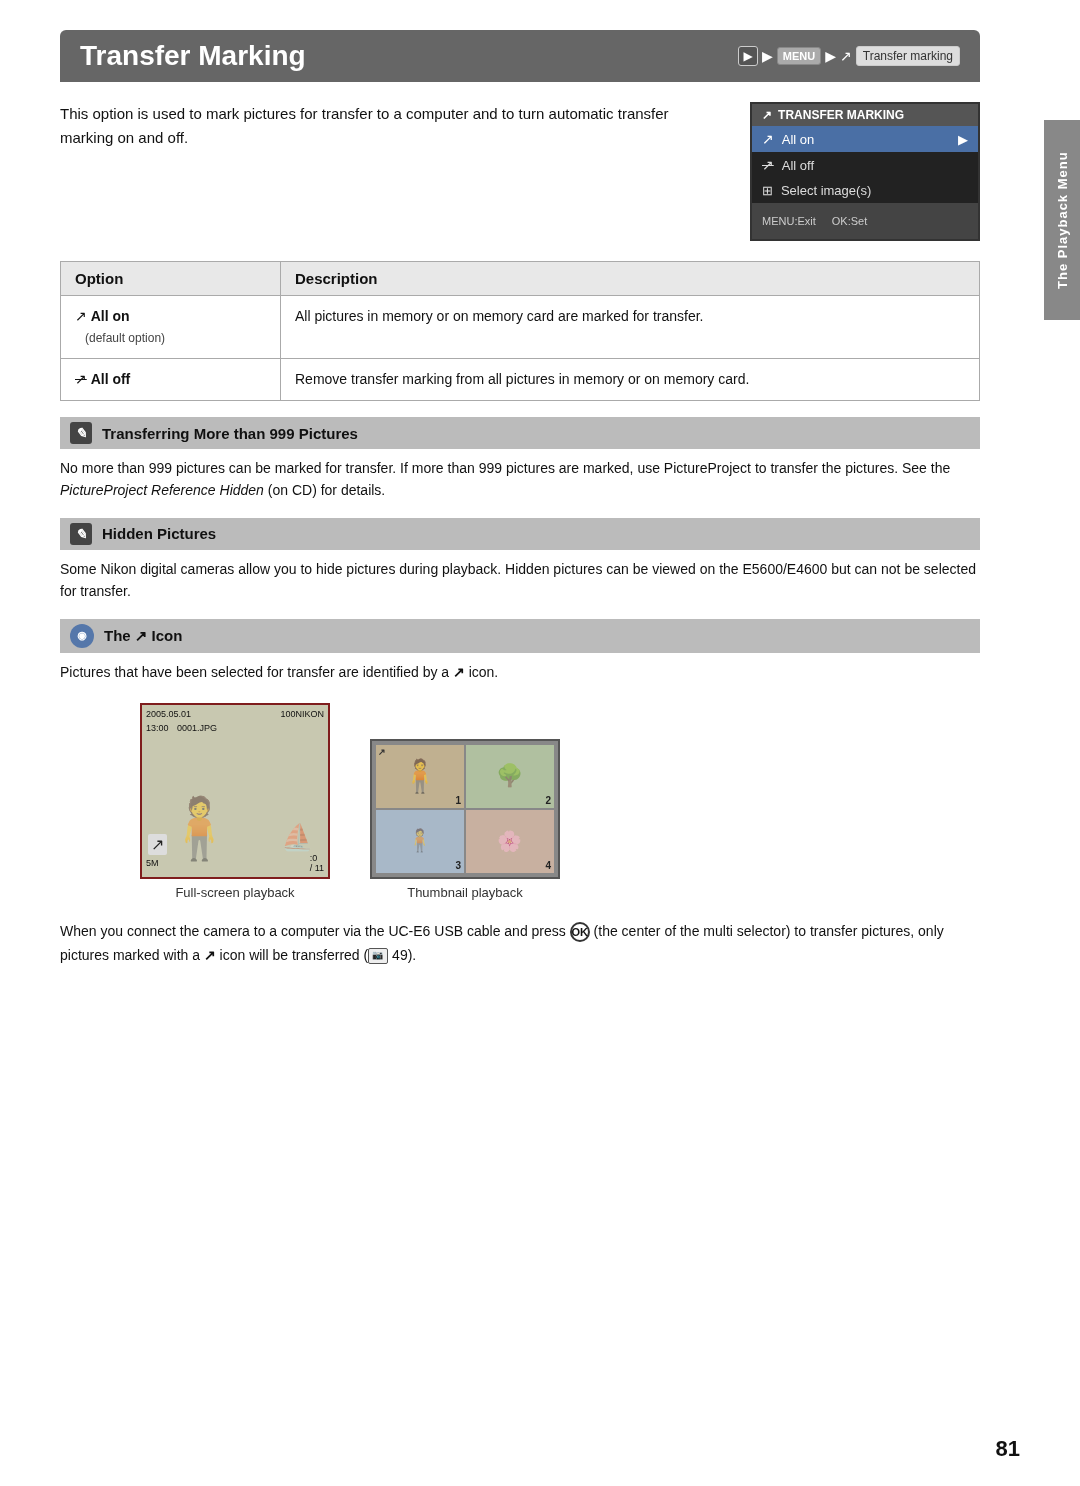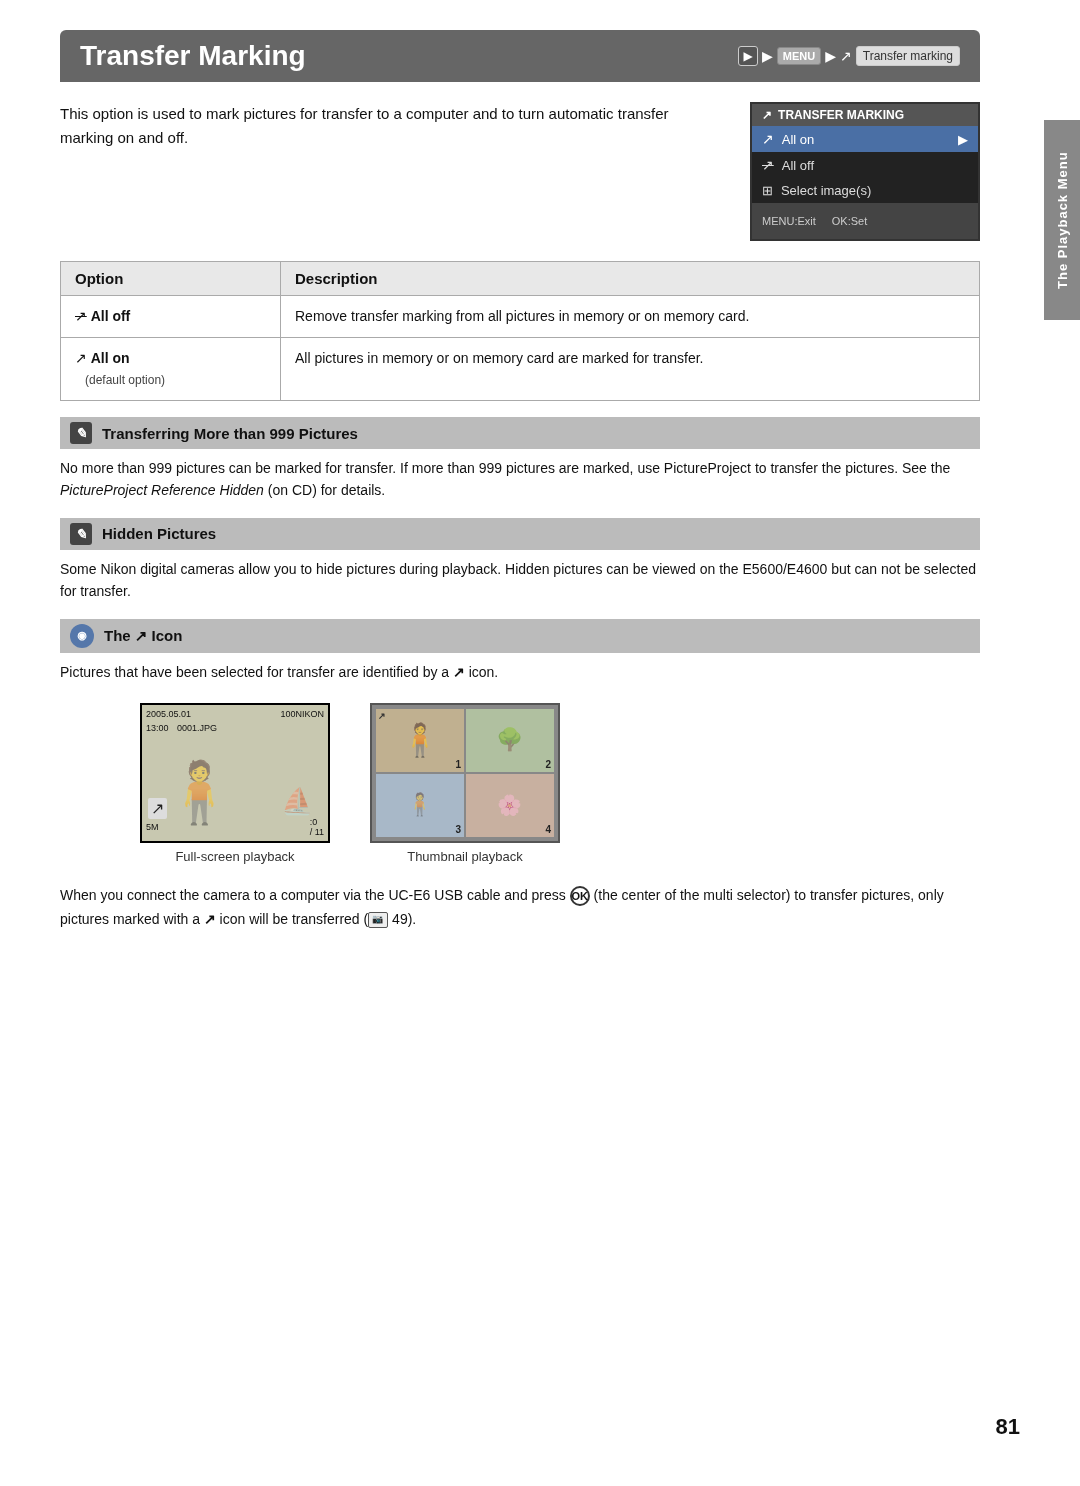--- a/index.html
+++ b/index.html
@@ -30,21 +30,21 @@
       letter-spacing: 1px;
       height: 200px;
       display: flex;
       align-items: center;
       justify-content: center;
     }
 
     
     .page-number {
       position: absolute;
-      bottom: 46px;
+      bottom: 24px;
       right: 60px;
       font-size: 22px;
       font-weight: bold;
     }
 
     .main-content {
       padding: 30px 60px 80px 60px;
       padding-right: 100px;
     }
 
@@ -236,22 +236,22 @@
       gap: 6px;
     }
     .image-caption {
       font-size: 13px;
       color: #333;
     }
 
     
     .cam-screen {
       width: 190px;
-      height: 140px;
-      border: 2px solid #000000;
+      height: 176px;
+      border: 2px solid #7f1d1d;
       background: #c8c8b0;
       position: relative;
       overflow: hidden;
     }
     .cam-screen-info {
       position: absolute;
       top: 4px;
       left: 4px;
       right: 4px;
       font-size: 9px;
@@ -393,32 +393,32 @@
   <table class="options-table">
     <thead>
       <tr>
         <th style="width:220px;">Option</th>
         <th>Description</th>
       </tr>
     </thead>
     <tbody>
       <tr>
         <td>
-          <span style="font-size:14px; text-decoration:line-through;">↗</span>
-          <span class="option-name"> <strong>All off</strong></span>
-        </td>
-        <td>Remove transfer marking from all pictures in memory or on memory card.</td>
-      </tr>
-      <tr>
-        <td>
           <span style="font-size:14px;">↗</span>
           <span class="option-name"> <strong>All on</strong></span><br>
           <span class="option-sub">&nbsp;&nbsp;&nbsp;(default option)</span>
         </td>
         <td>All pictures in memory or on memory card are marked for transfer.</td>
+      </tr>
+      <tr>
+        <td>
+          <span style="font-size:14px; text-decoration:line-through;">↗</span>
+          <span class="option-name"> <strong>All off</strong></span>
+        </td>
+        <td>Remove transfer marking from all pictures in memory or on memory card.</td>
       </tr>
     </tbody>
   </table>
 
   <div class="note-section">
     <div class="note-header">
       <div class="note-icon">✎</div>
       <span>Transferring More than 999 Pictures</span>
     </div>
     <p class="note-body">

